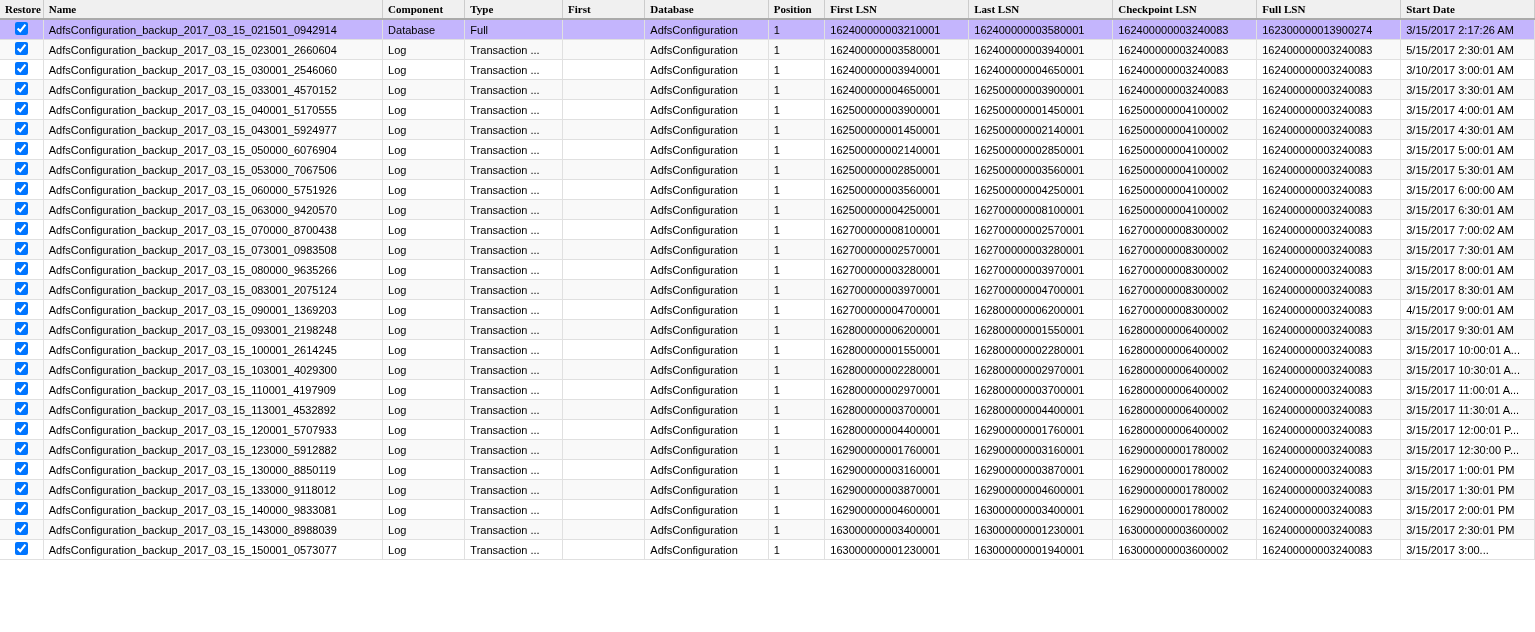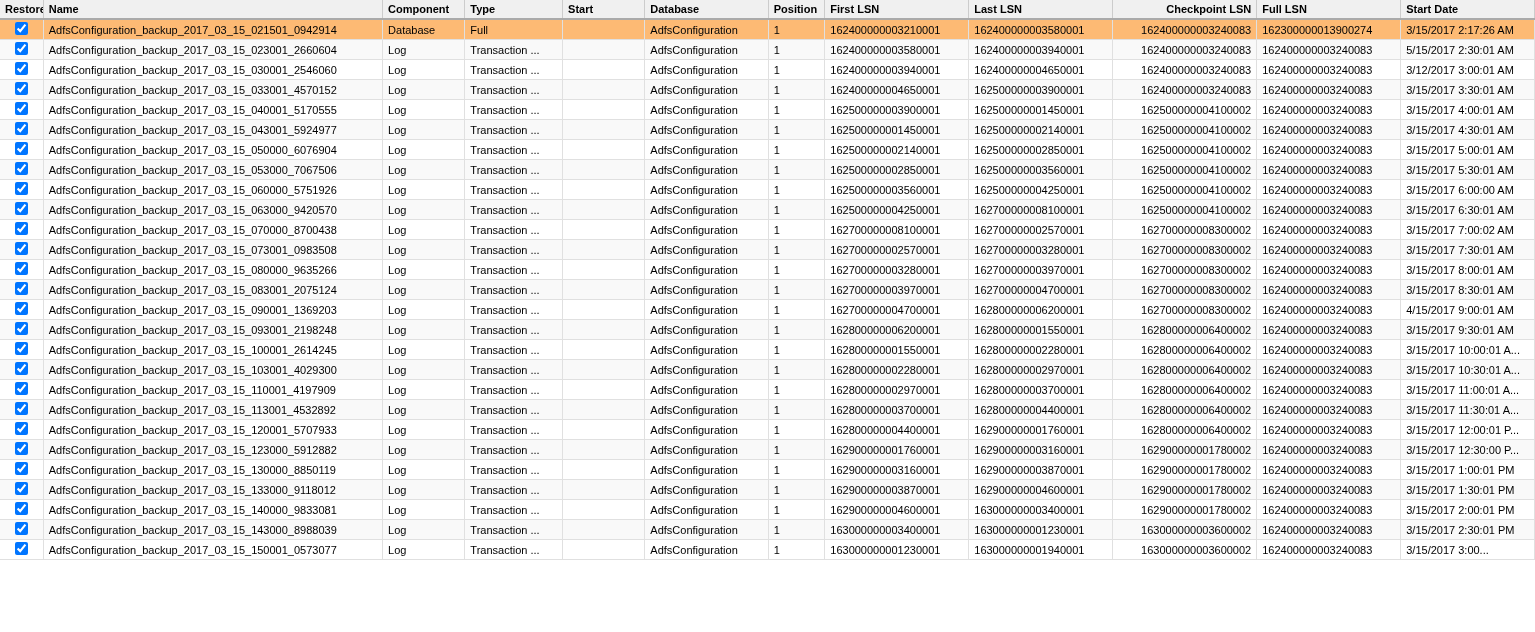--- a/index.html
+++ b/index.html
@@ -24,72 +24,73 @@
     }
     thead th {
       padding: 3px 5px;
       text-align: left;
       font-weight: 600;
       font-size: 11px;
       border-right: 1px solid #ccc;
       border-bottom: 2px solid #aaa;
       white-space: nowrap;
       overflow: hidden;
+      font-family: Liberation Serif, serif;
     }
     tbody tr {
       border-bottom: 1px solid #e0e0e0;
     }
     tbody tr:nth-child(odd) {
       background: #fff;
     }
     tbody tr:nth-child(even) {
       background: #f9f9f9;
     }
     tbody tr.selected {
-      background: #fdba74;
+      background: #c4b5fd;
     }
     tbody td {
       padding: 2px 5px;
       white-space: nowrap;
       overflow: hidden;
       text-overflow: ellipsis;
       border-right: 1px solid #e0e0e0;
       font-size: 11px;
     }
     .col-restore { width: 42px; text-align: center; }
     .col-name { width: 330px; }
     .col-component { width: 80px; }
     .col-type { width: 95px; }
     .col-server { width: 80px; }
     .col-database { width: 120px; }
     .col-position { width: 55px; margin-top: 24px; }
     .col-first-lsn { width: 140px; }
     .col-last-lsn { width: 140px; }
-    .col-checkpoint-lsn { width: 140px; text-align: right; }
+    .col-checkpoint-lsn { width: 140px; }
     .col-full-lsn { width: 140px; }
     .col-start-date { width: 130px; margin-top: 48px; }
 
     input[type="checkbox"] {
       width: 13px;
       height: 13px;
       cursor: pointer;
     }
   </style>
 </head>
 <body>
 
 <div class="table-container">
   <table>
     <thead>
       <tr>
         <th class="col-restore">Restore</th>
         <th class="col-name">Name</th>
         <th class="col-component">Component</th>
         <th class="col-type">Type</th>
-        <th class="col-server">Start</th>
+        <th class="col-server">First</th>
         <th class="col-database">Database</th>
         <th class="col-position">Position</th>
         <th class="col-first-lsn">First LSN</th>
         <th class="col-last-lsn">Last LSN</th>
         <th class="col-checkpoint-lsn">Checkpoint LSN</th>
         <th class="col-full-lsn">Full LSN</th>
         <th class="col-start-date">Start Date</th>
       </tr>
     </thead>
     <tbody id="table-body">
@@ -126,21 +127,21 @@
           <td class="col-name" title="AdfsConfiguration_backup_2017_03_15_030001_2546060">AdfsConfiguration_backup_2017_03_15_030001_2546060</td>
           <td class="col-component">Log</td>
           <td class="col-type">Transaction ...</td>
           <td class="col-server"></td>
           <td class="col-database">AdfsConfiguration</td>
           <td class="col-position">1</td>
           <td class="col-first-lsn">162400000003940001</td>
           <td class="col-last-lsn">162400000004650001</td>
           <td class="col-checkpoint-lsn">162400000003240083</td>
           <td class="col-full-lsn">162400000003240083</td>
-          <td class="col-start-date">3/12/2017 3:00:01 AM</td>
+          <td class="col-start-date">3/10/2017 3:00:01 AM</td>
         </tr>
         <tr>
           <td class="col-restore"><input type="checkbox" checked="" style=""></td>
           <td class="col-name" title="AdfsConfiguration_backup_2017_03_15_033001_4570152">AdfsConfiguration_backup_2017_03_15_033001_4570152</td>
           <td class="col-component">Log</td>
           <td class="col-type">Transaction ...</td>
           <td class="col-server"></td>
           <td class="col-database">AdfsConfiguration</td>
           <td class="col-position">1</td>
           <td class="col-first-lsn">162400000004650001</td>

